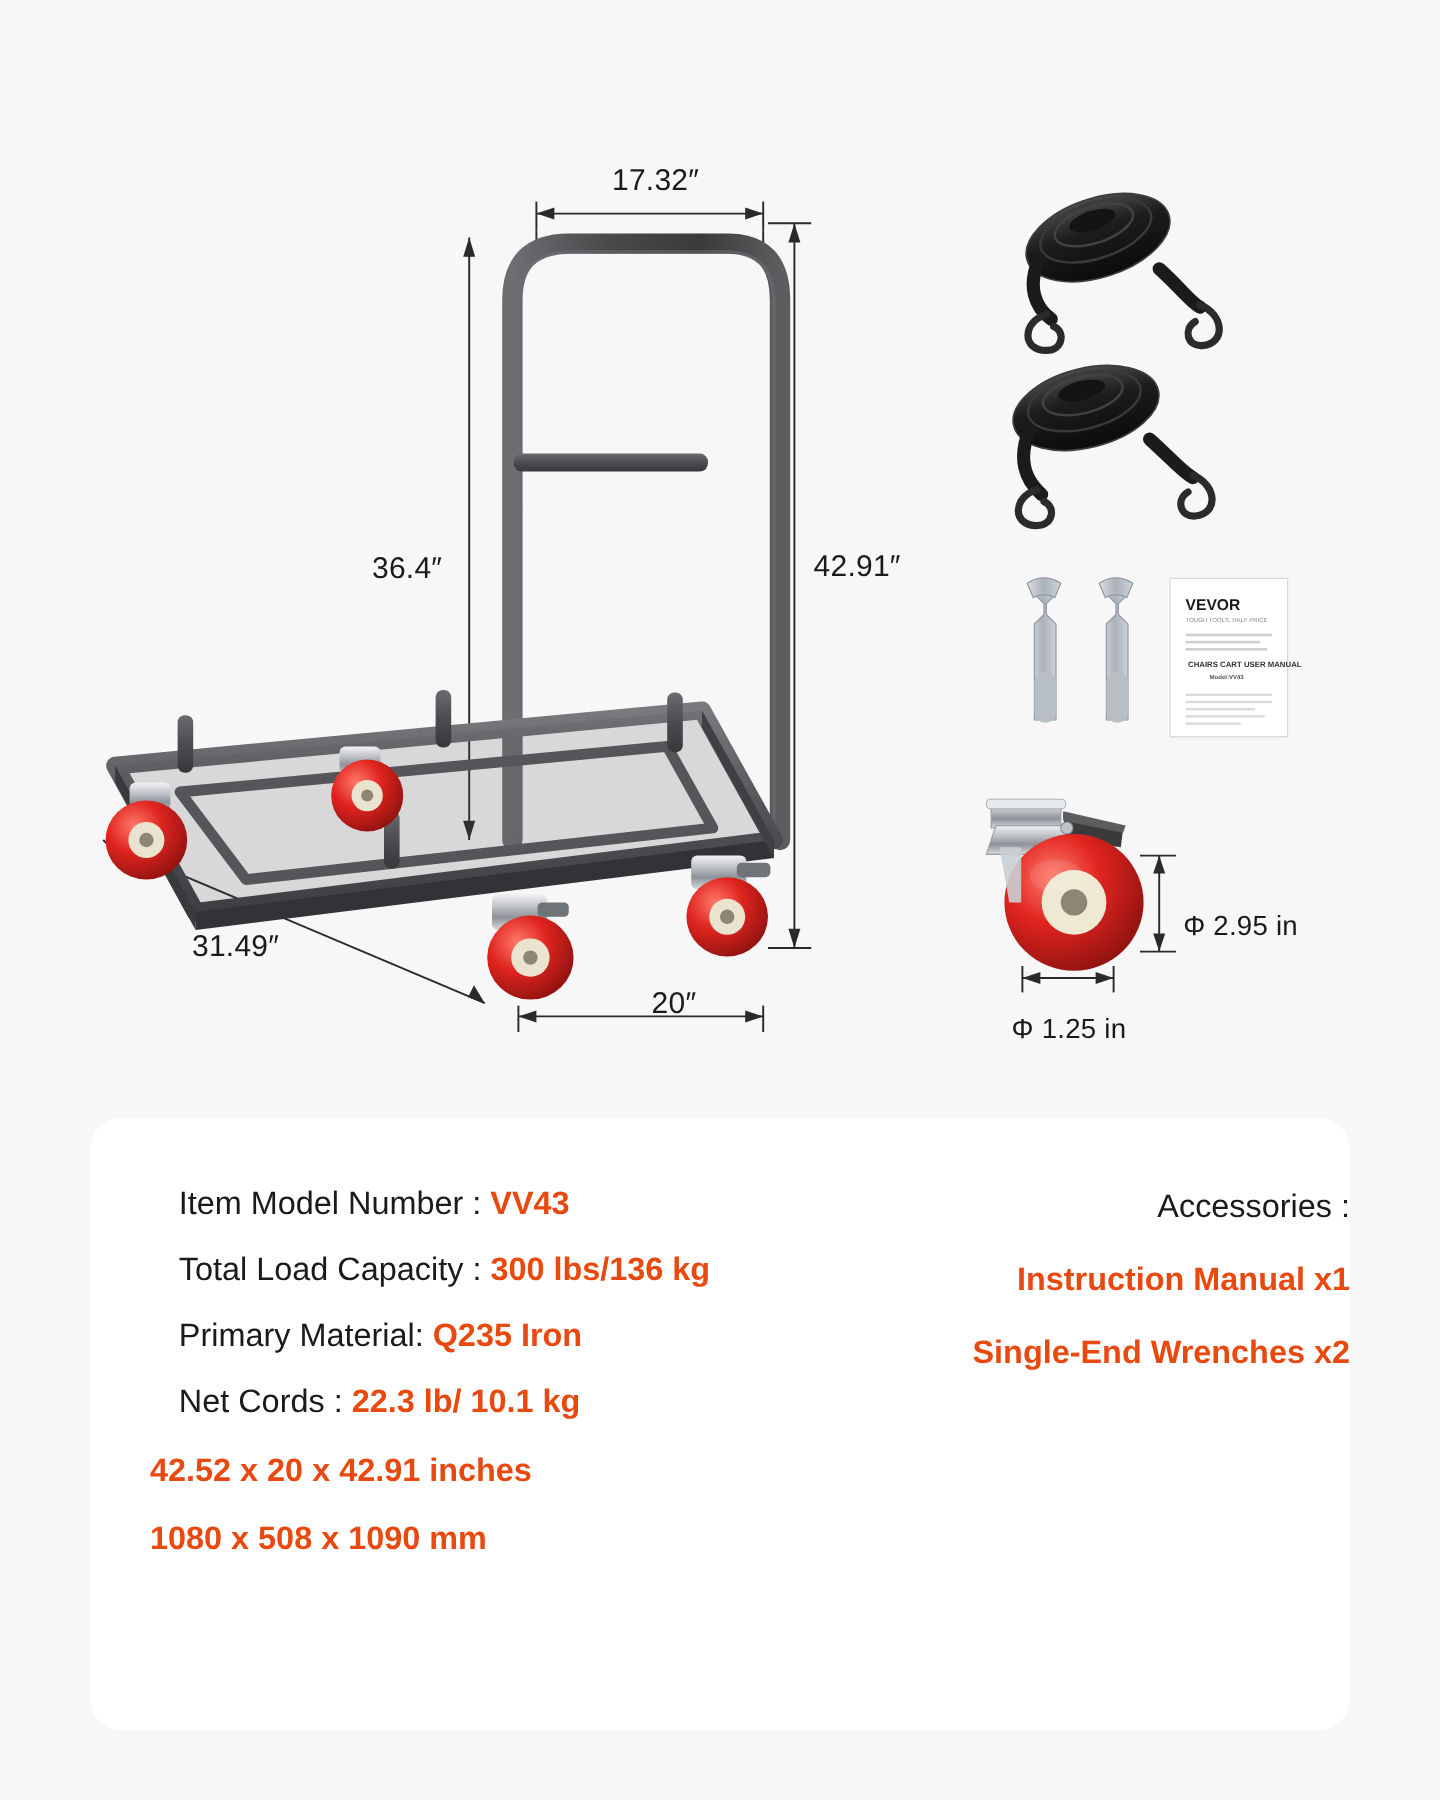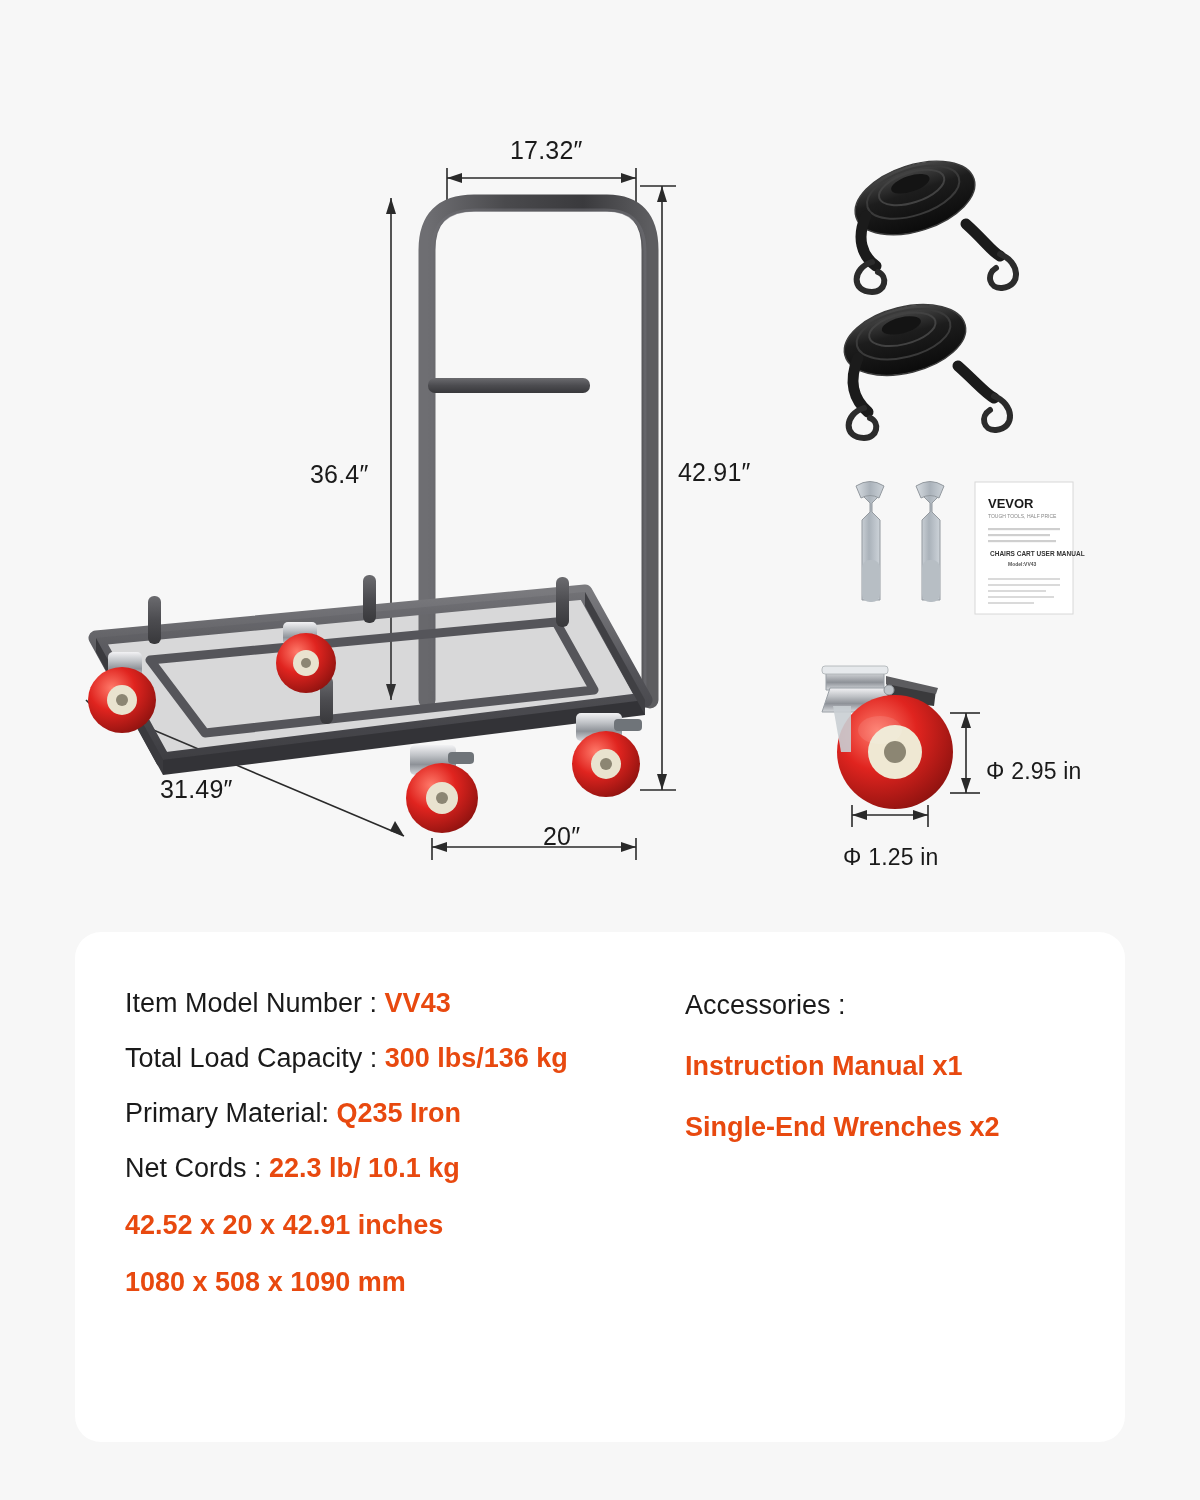--- a/index.html
+++ b/index.html
@@ -66,27 +66,29 @@
     padding: 58px 0 0 0;
   }
   .col-left {
     width: 610px;
     padding-left: 50px;
     box-sizing: border-box;
   }
   .col-right {
     width: 440px;
     box-sizing: border-box;
+    text-align: right;
   }
   .spec-line {
     font-size: 27px;
     line-height: 1.0;
     margin-bottom: 28px;
     color: #1a1a1a;
     white-space: nowrap;
+    margin-left: 24px;
   }
   .spec-line .val {
     color: #e8490f;
     font-weight: bold;
   }
   .acc-head {
     font-size: 27px;
     margin-bottom: 30px;
     color: #1a1a1a;
   }

